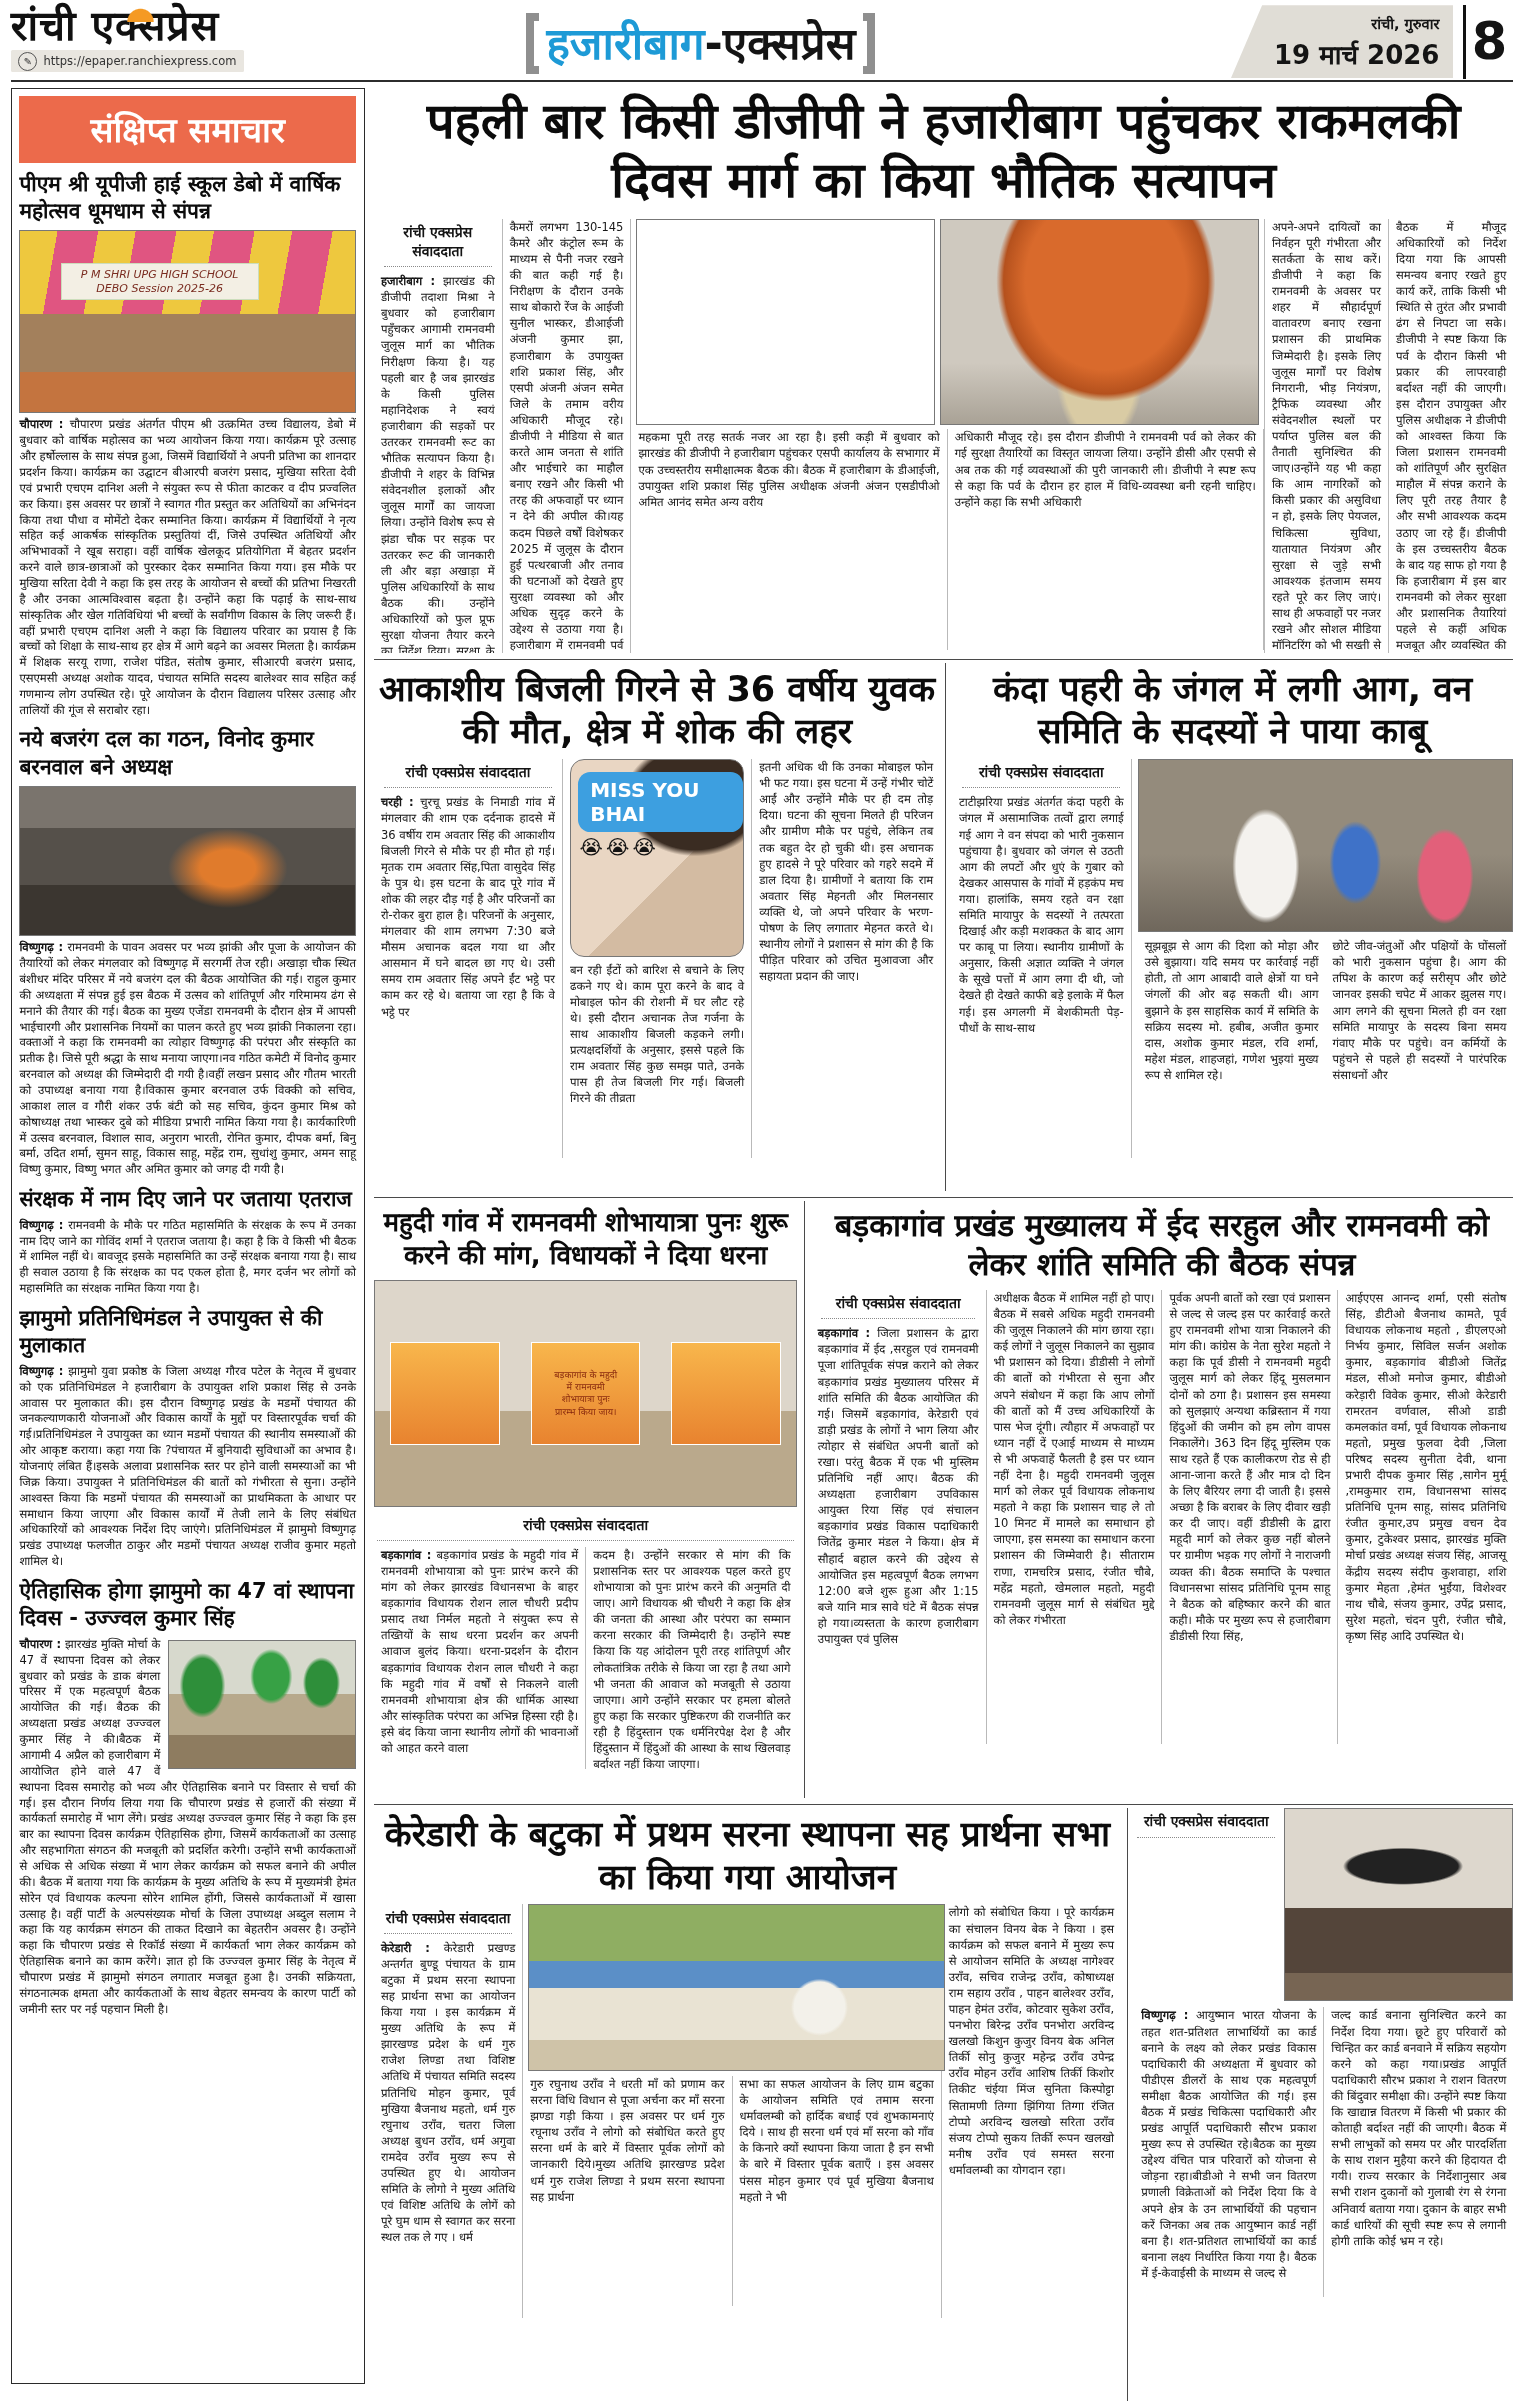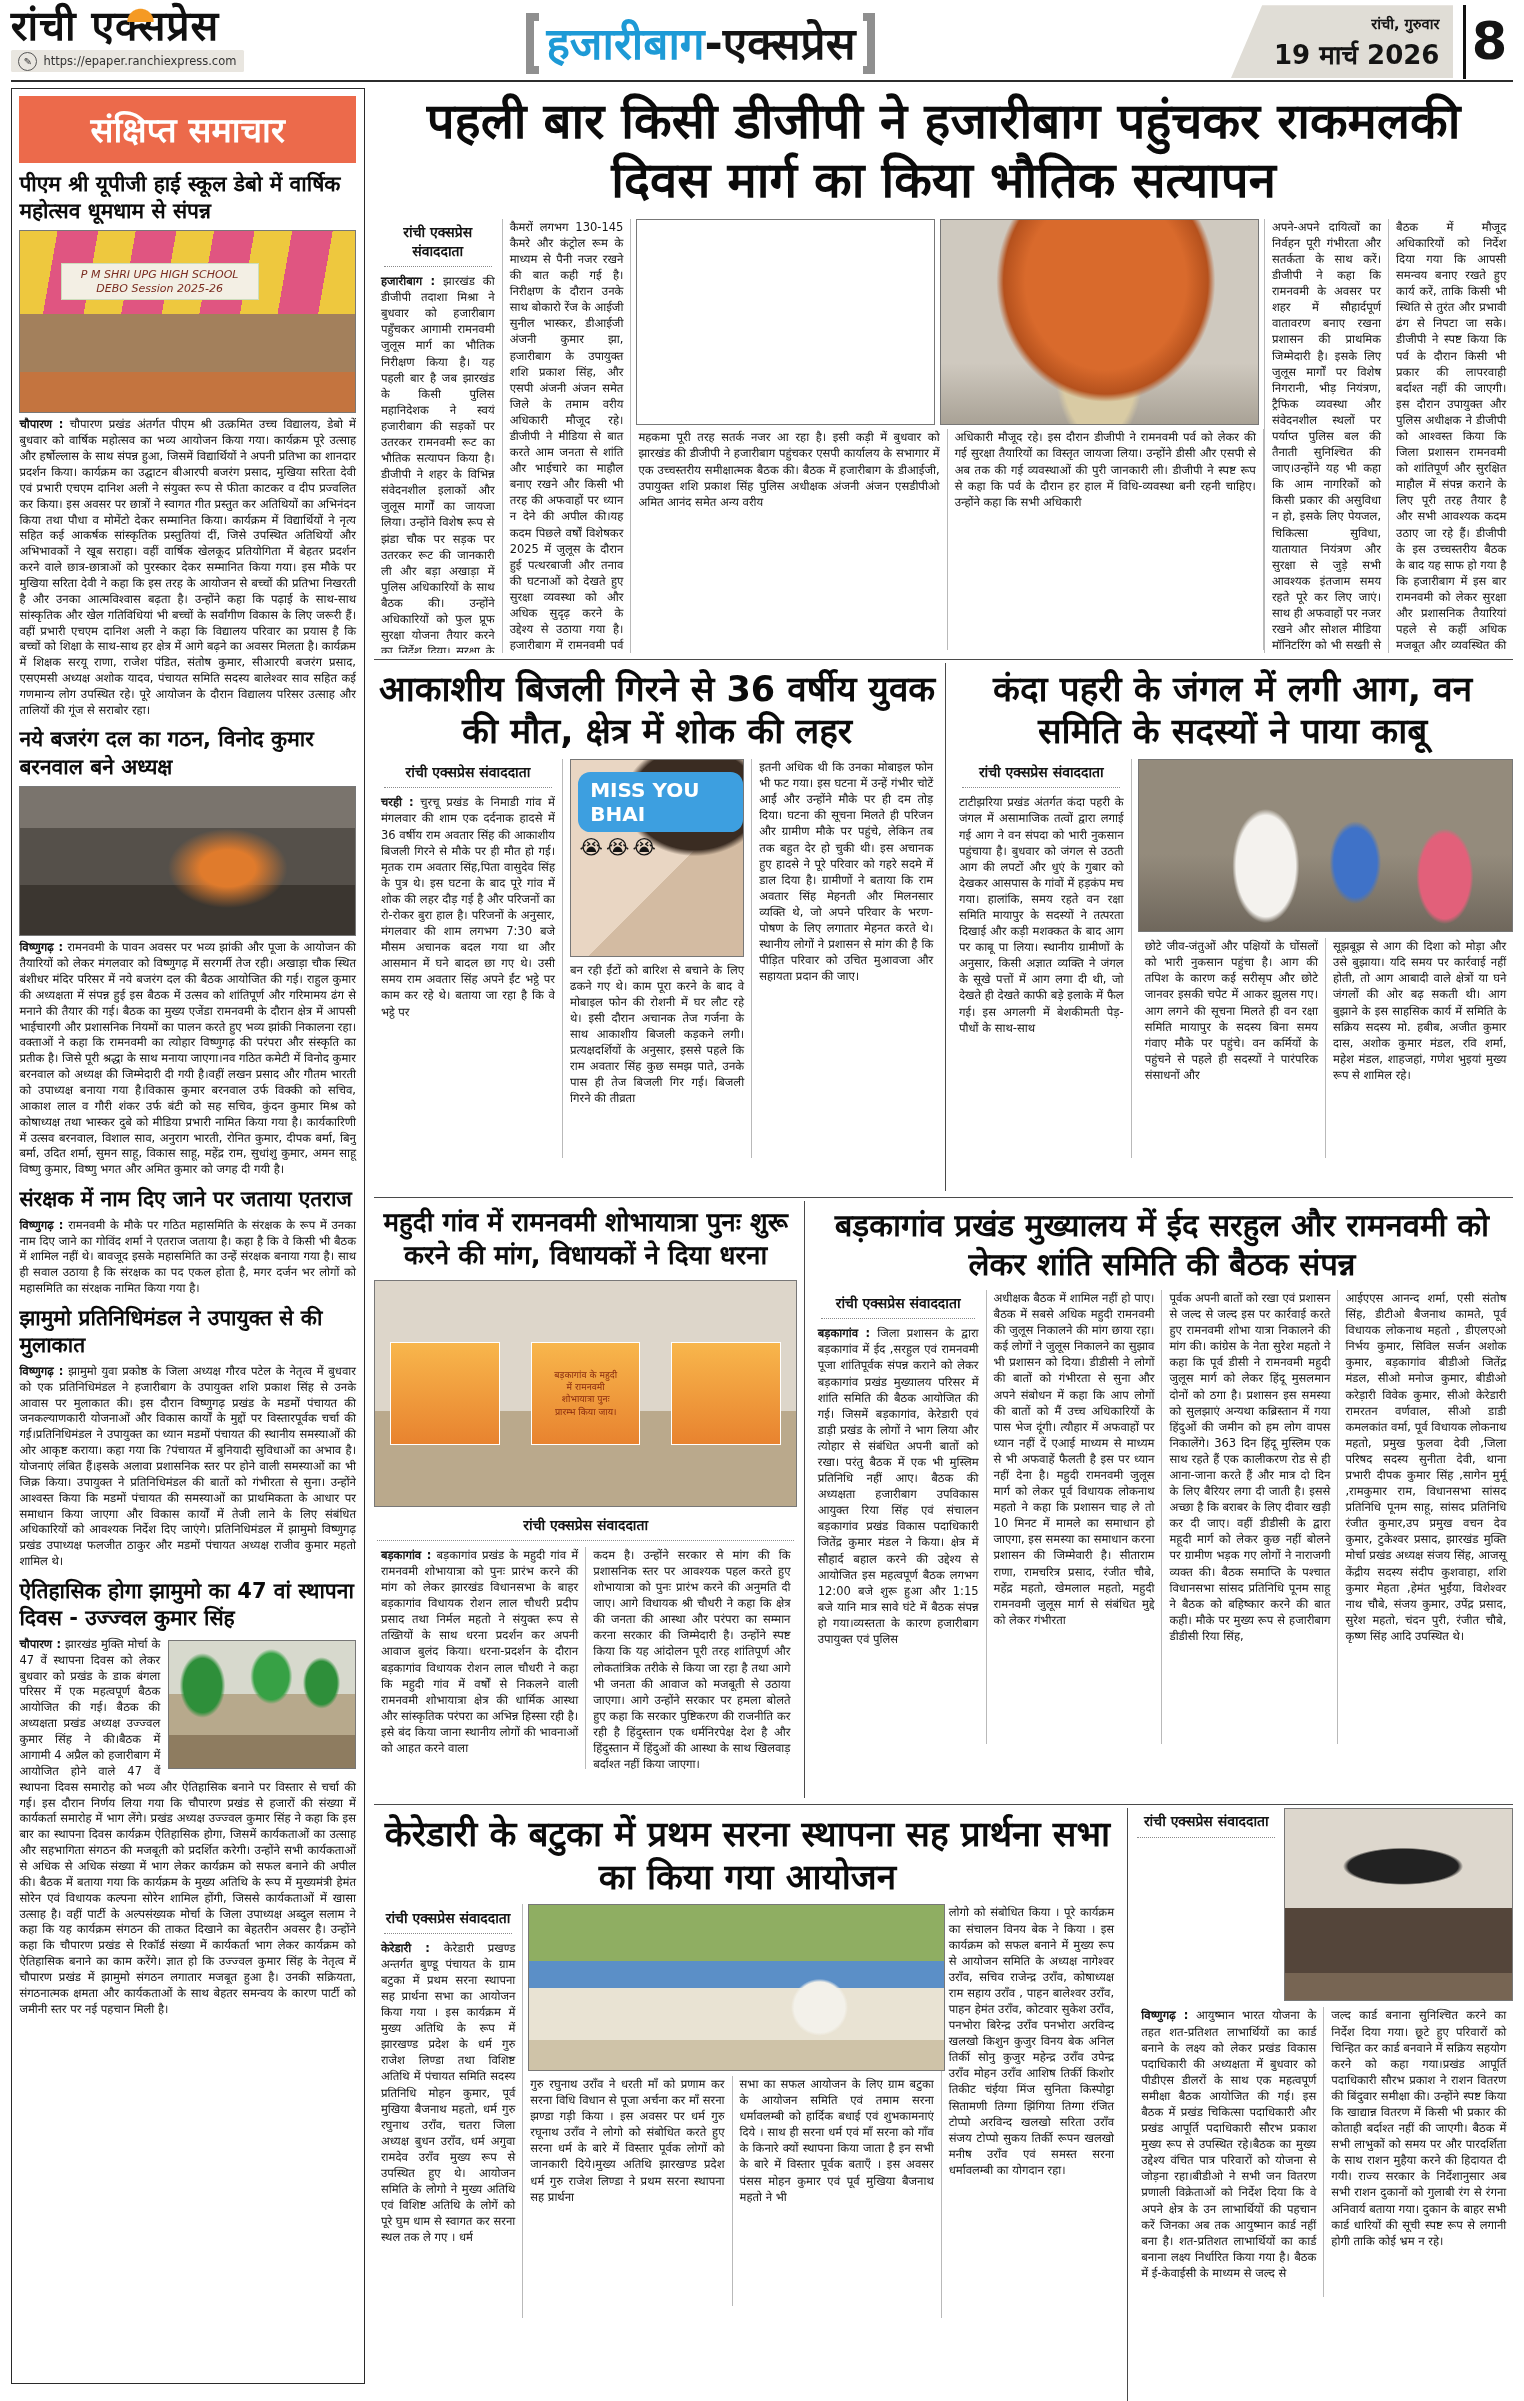--- a/index.html
+++ b/index.html
@@ -59,21 +59,21 @@
             radial-gradient(35px 46px at 55% 28%, #37a145 0 50%, transparent 60%),
             radial-gradient(31px 43px at 82% 33%, #2e8f3a 0 50%, transparent 60%),
             linear-gradient(180deg,#d7d9cd 0 42%, #b7a98c 42% 74%, #8e7c60 74% 100%); }
   .ph-dgp1 { background:radial-gradient(69px 92px at 58% 42%, #b8amp 0, transparent 0),
              radial-gradient(73px 107px at 60% 55%, #c4b088 0 55%, transparent 65%),
              linear-gradient(180deg,#e8e4dd 0 34%, #d9d3c9 34% 62%, #c2452f 62% 66%, #b9b2a7 66% 100%); }
   .ph-dgp2 { background:radial-gradient(146px 161px at 52% 30%, #d96a2c 0 55%, #b5511d 70%, transparent 75%),
              radial-gradient(65px 130px at 50% 68%, #d9cba4 0 60%, transparent 70%),
              linear-gradient(180deg,#cfc9bf 0 70%, #a9a296 100%); }
   .ph-selfie { background:radial-gradient(115px 92px at 72% 20%, #3a2c22 0 55%, transparent 62%),
-               linear-gradient(135deg,#e9d6c3 0 58%, #d3bba2 58% 100%); }
+               linear-gradient(135deg,#e9d6c3 0 58%, #d3bba2 58% 100%);border-radius:14px; }
   .bubble { position:absolute; left:4%; top:6%; background:#3d9fe0; color:#fff; font-weight:bold; font-size:20px;
             padding:6.1px 12.3px; border-radius:12.3px; }
   .bubble-emoji { position:absolute; left:5%; top:38%; font-size:20px; letter-spacing:3.1px; }
   .ph-fire { background:radial-gradient(54px 92px at 34% 62%, #f4f2ee 0 55%, transparent 62%),
              radial-gradient(46px 77px at 82% 68%, #e2607a 0 55%, transparent 62%),
              radial-gradient(43px 69px at 58% 60%, #3f72c8 0 50%, transparent 60%),
              linear-gradient(180deg,#948b7c 0 55%, #6f675c 100%); }
   .ph-protest { background:linear-gradient(180deg,#ddd6ca 0 58%, #baa98c 58% 100%); display:flex; align-items:center;
                 justify-content:space-around; }
   .placard { width:26%; height:46%; background:linear-gradient(180deg,#f8b64c,#e8832f); border:1.5px solid #fff;
@@ -256,25 +256,25 @@
         <section class="fire">
           <h2 class="h-xl">कंदा पहरी के जंगल में लगी आग, वन समिति के सदस्यों ने पाया काबू</h2>
           <div class="fire-grid">
             <div class="col fire-left">
               <div class="byline">रांची एक्सप्रेस संवाददाता</div>
               <p class="art-body">टाटीझरिया प्रखंड अंतर्गत कंदा पहरी के जंगल में असामाजिक तत्वों द्वारा लगाई गई आग ने वन संपदा को भारी नुकसान पहुंचाया है। बुधवार को जंगल से उठती आग की लपटों और धुएं के गुबार को देखकर आसपास के गांवों में हड़कंप मच गया। हालांकि, समय रहते वन रक्षा समिति मायापुर के सदस्यों ने तत्परता दिखाई और कड़ी मशक्कत के बाद आग पर काबू पा लिया। स्थानीय ग्रामीणों के अनुसार, किसी अज्ञात व्यक्ति ने जंगल के सूखे पत्तों में आग लगा दी थी, जो देखते ही देखते काफी बड़े इलाके में फैल गई। इस अगलगी में बेशकीमती पेड़-पौधों के साथ-साथ</p>
             </div>
             <div class="fire-right">
               <div class="photo ph-fire"></div>
               <div class="cols">
+                <div class="col last">
+                    <p class="art-body">सूझबूझ से आग की दिशा को मोड़ा और उसे बुझाया। यदि समय पर कार्रवाई नहीं होती, तो आग आबादी वाले क्षेत्रों या घने जंगलों की ओर बढ़ सकती थी। आग बुझाने के इस साहसिक कार्य में समिति के सक्रिय सदस्य मो. हबीब, अजीत कुमार दास, अशोक कुमार मंडल, रवि शर्मा, महेश मंडल, शाहजहां, गणेश भुइयां मुख्य रूप से शामिल रहे।</p>
+                  </div>
                 <div class="col">
                     <p class="art-body">छोटे जीव-जंतुओं और पक्षियों के घोंसलों को भारी नुकसान पहुंचा है। आग की तपिश के कारण कई सरीसृप और छोटे जानवर इसकी चपेट में आकर झुलस गए। आग लगने की सूचना मिलते ही वन रक्षा समिति मायापुर के सदस्य बिना समय गंवाए मौके पर पहुंचे। वन कर्मियों के पहुंचने से पहले ही सदस्यों ने पारंपरिक संसाधनों और</p>
-                  </div>
-                <div class="col last">
-                    <p class="art-body">सूझबूझ से आग की दिशा को मोड़ा और उसे बुझाया। यदि समय पर कार्रवाई नहीं होती, तो आग आबादी वाले क्षेत्रों या घने जंगलों की ओर बढ़ सकती थी। आग बुझाने के इस साहसिक कार्य में समिति के सक्रिय सदस्य मो. हबीब, अजीत कुमार दास, अशोक कुमार मंडल, रवि शर्मा, महेश मंडल, शाहजहां, गणेश भुइयां मुख्य रूप से शामिल रहे।</p>
                   </div>
               </div>
             </div>
           </div>
         </section>
       </div>
 
       <div class="band-rule"></div>
 
       <div class="band3">

